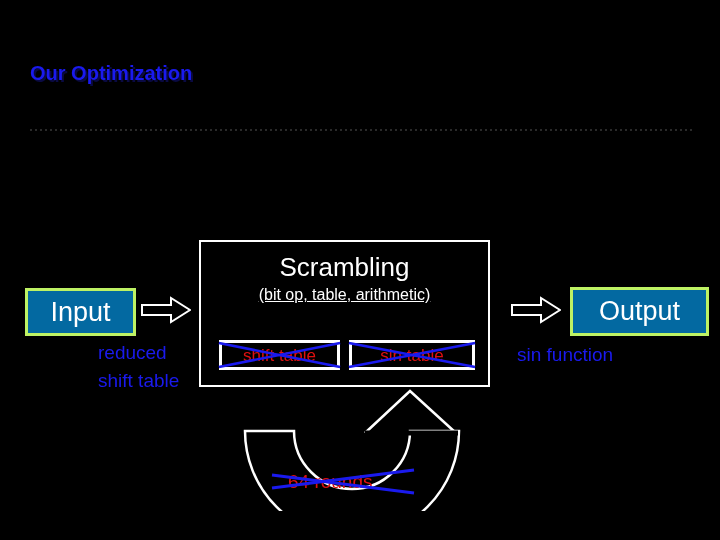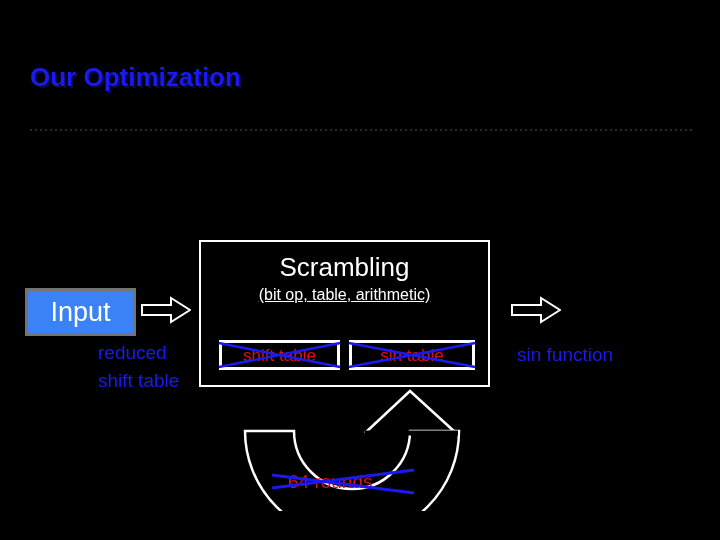--- a/index.html
+++ b/index.html
@@ -17,21 +17,21 @@
     height: 540px;
     background: #000000;
     overflow: hidden;
   }
 
   
   #slide-title {
     position: absolute;
     left: 30px;
     top: 62px;
-    font-size: 26px;
+    font-size: 20px;
     font-weight: bold;
     color: #1a1aee;
     letter-spacing: 0px;
     text-shadow: 2px 2px 0 #0a0a44;
     white-space: nowrap;
   }
 
   
   #title-divider {
     position: absolute;
@@ -42,22 +42,22 @@
     background-image: repeating-linear-gradient(
       to right,
       #2a2a2a 0px, #2a2a2a 2px,
       transparent 2px, transparent 5px
     );
   }
 
   
   .io-box {
     position: absolute;
-    border: 3px solid #737373;
-    background: #3b82f6;
+    border: 3px solid #bef264;
+    background: #0369a1;
     display: flex;
     align-items: center;
     justify-content: center;
     color: #ffffff;
     font-size: 27px;
     line-height: 1;
   }
   #input-box  { left: 25px;  top: 288px; width: 105px; height: 42px; }
   #output-box { left: 570px; top: 287px; width: 133px; height: 43px; }
 
@@ -220,20 +220,23 @@
       </svg>
     </div>
   </div>
 
   <div class="block-arrow" id="arrow-scramble-to-out">
     <svg viewBox="0 0 50 28" width="50" height="28" aria-hidden="true">
       <polygon points="1,9 30,9 30,2 49,14 30,26 30,19 1,19" fill="none" stroke="#ffffff" stroke-width="2" stroke-linejoin="miter"></polygon>
     </svg>
   </div>
 
+  <div class="io-box" id="output-box">
+    <span>Output</span>
+  </div>
 
   <div class="annot-blue" id="annot-reduced-line1">reduced</div>
   <div class="annot-blue" id="annot-reduced-line2">shift table</div>
 
   <div class="annot-blue" id="annot-sin-function">sin function</div>
 
   <div id="loop-arrow">
     <svg viewBox="0 0 240 125" width="240" height="125" aria-hidden="true">
 
       <path d="

